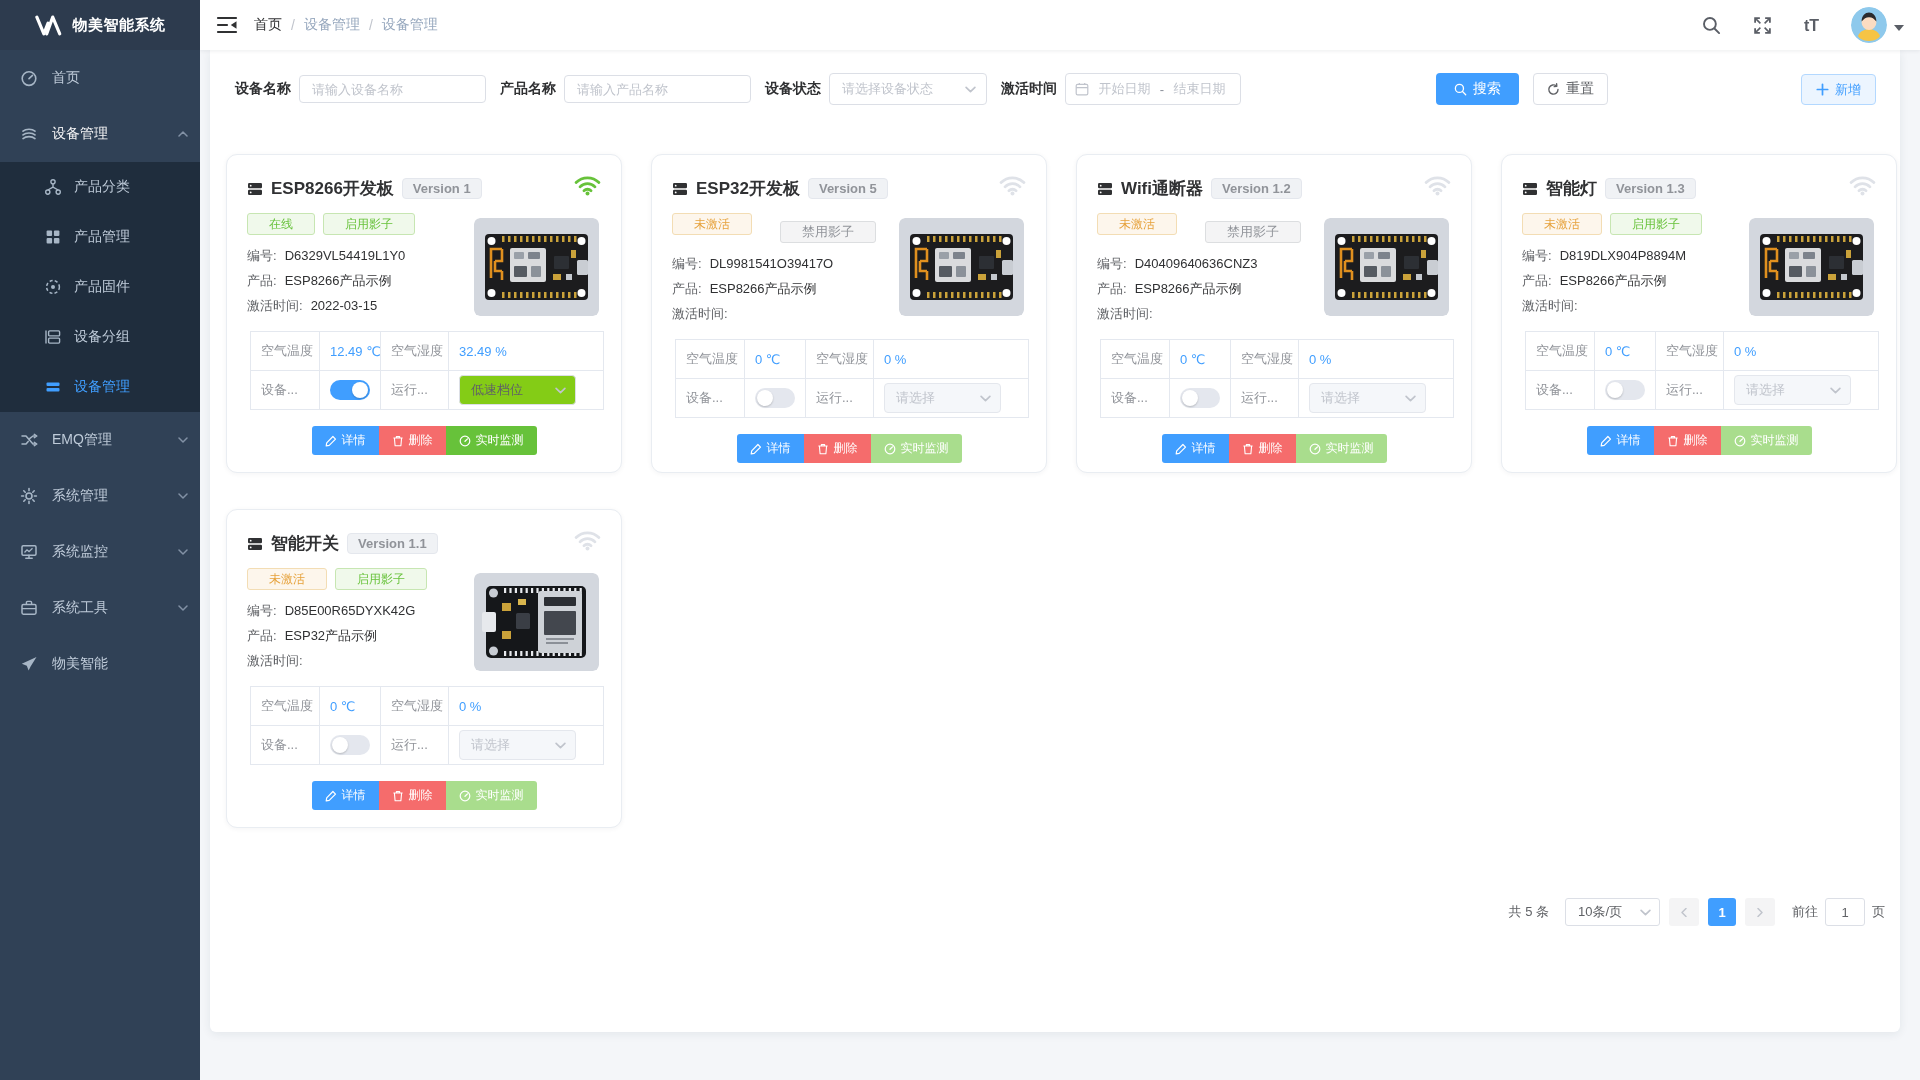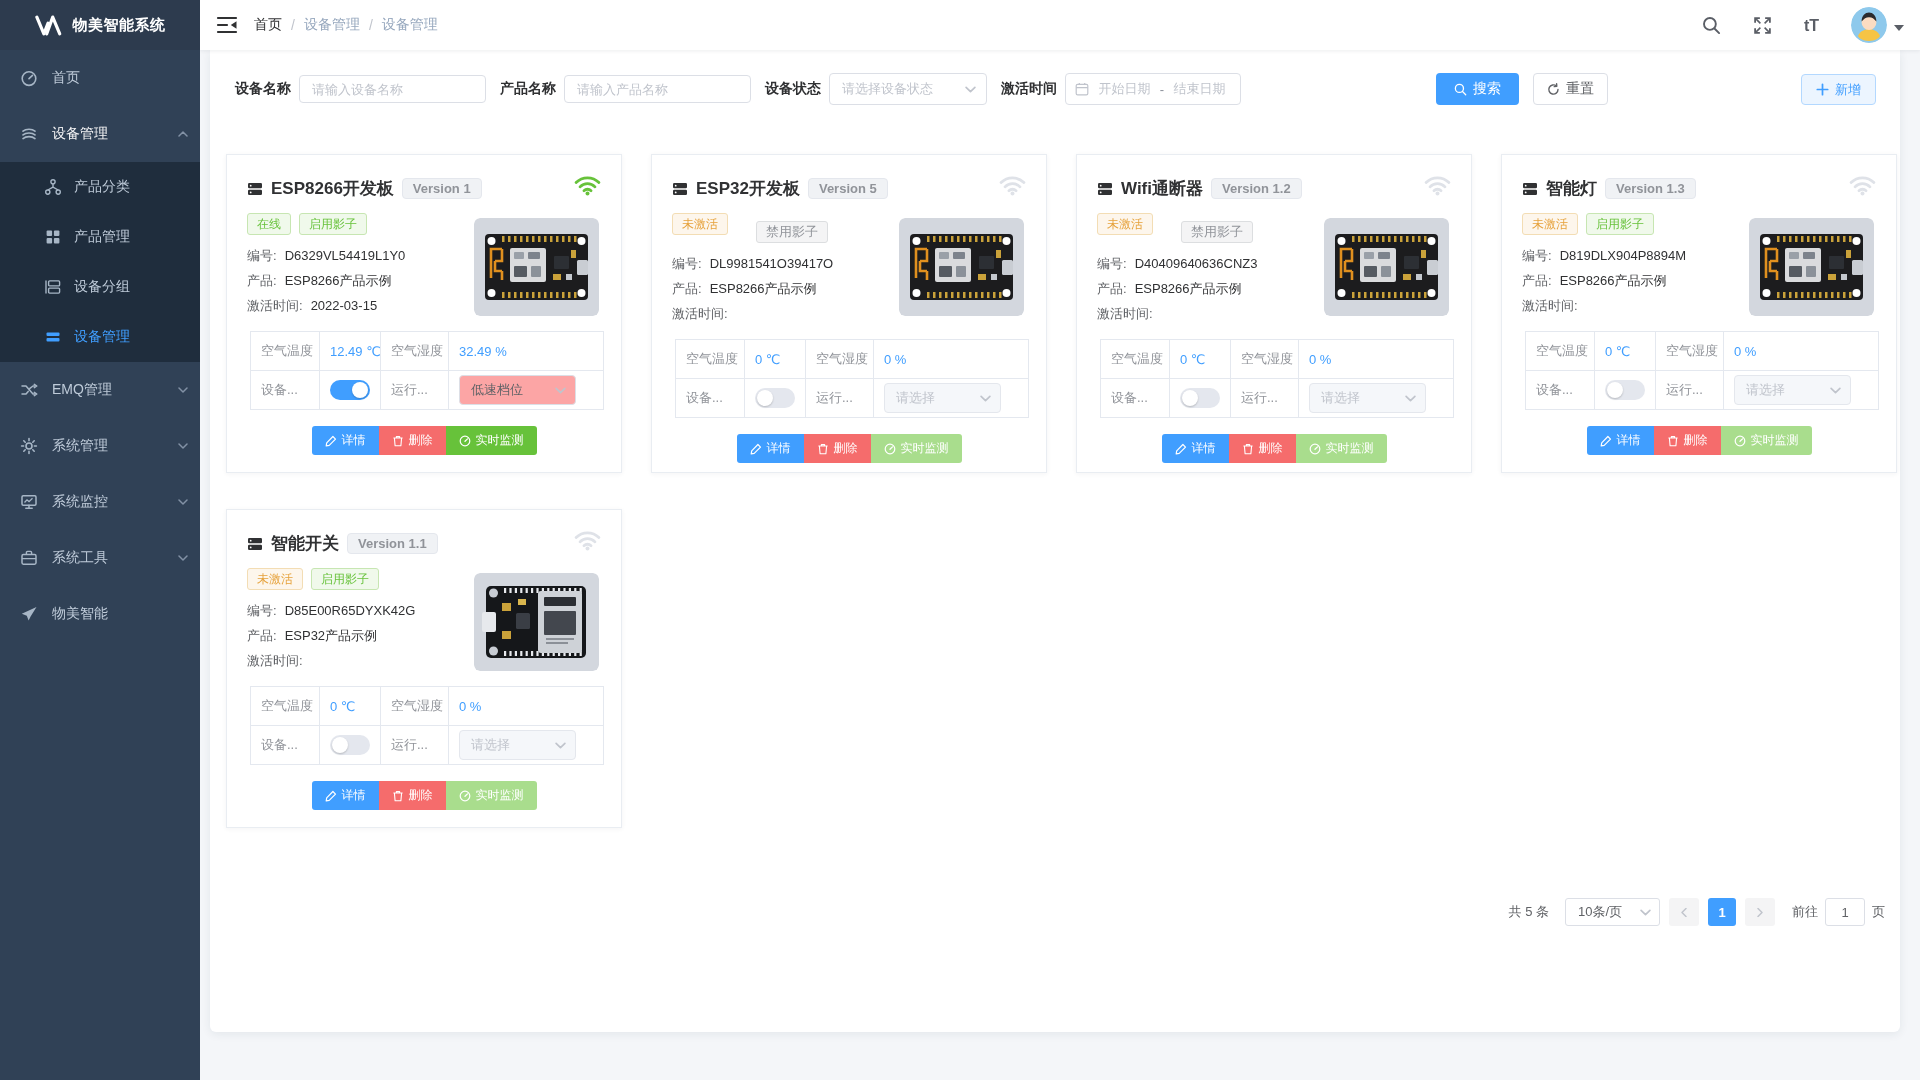--- a/index.html
+++ b/index.html
@@ -55,46 +55,46 @@
 .f-date .d-sep { color:#8a9099; }
 .btn { display:flex; align-items:center; justify-content:center; gap:6px; border:none; border-radius:4px; cursor:pointer; font-family:inherit; }
 .btn-search { margin-left:181px; height:32px; padding:0 18px; background:#409EFF; color:#fff; font-size:14px; }
 .btn-reset { margin-left:14px; height:32px; padding:0 13px; background:#fff; border:1px solid #dcdfe6; color:#606266; font-size:14px; }
 .btn-add { position:absolute; right:0; top:1px; height:31px; padding:0 14px; background:#ecf5ff; border:1px solid #b3d8ff; color:#409EFF; font-size:13px; }
 .b-ico { width:13px; height:13px; color:currentColor; }
 
 
 .cards-row { display:flex; gap:29px; margin:49px 14px 0 16px; }
 .cards-row.second { margin-top:36px; }
-.card { width:396px; height:319px; background:#fff; border:1px solid #e9edf2; border-radius:0; box-shadow:0 1px 5px rgba(31,45,61,.05); position:relative; }
+.card { width:396px; height:319px; background:#fff; border:1px solid #e9edf2; border-radius:11px; box-shadow:0 1px 5px rgba(31,45,61,.05); position:relative; }
 .c-head { display:flex; align-items:center; gap:8px; margin:22px 20px 0 20px; }
 .hdd-ico { width:16px; height:16px; color:#303133; flex:0 0 16px; }
 .c-title { font-size:17px; font-weight:700; color:#303133; white-space:nowrap; }
 .ver { background:#f0f2f5; border:1px solid #e4e7ed; color:#909399; font-weight:700; font-size:13px; padding:2px 10px; border-radius:4px; white-space:nowrap; }
 .wifi { position:absolute; top:20px; right:20px; width:27px; height:21px; color:#67C23A; }
 .card.offline .wifi { color:#dfe2e8; }
 .tags { display:flex; gap:8px; margin:13px 20px 0 20px; }
-.tag { height:22px; line-height:20px; padding:0 9px; border-radius:3px; font-size:12px; border:1px solid; white-space:nowrap; }
+.tag { height:22px; line-height:20px; padding:0 21px; border-radius:3px; font-size:12px; border:1px solid; white-space:nowrap; }
 .tag.success { color:#67c23a; background:#f0f9eb; border-color:#c7e6b2; }
 .tag.warning { color:#e6a23c; background:#fdf6ec; border-color:#f3ddb4; }
 .tag.info    { color:#909399; background:#f4f4f5; border-color:#dcdee0; }
 .info { margin:8px 160px 0 20px; font-size:13px; }
 .i-line { display:flex; gap:8px; line-height:25px; }
 .i-lbl { color:#606266; white-space:nowrap; }
 .i-val { color:#303133; white-space:nowrap; }
 .board { position:absolute; top:63px; right:22px; width:125px; height:98px; border-radius:6px; }
 .c-table { margin:13px 19px 0 23px; border-collapse:collapse; table-layout:fixed; width:354px; }
 .c-table td { border:1px solid #e4e8ef; height:39px; padding:0 10px; font-size:13px; overflow:hidden; white-space:nowrap; }
 .c-table td.lbl { color:#909399; }
 .c-table td.val { color:#409EFF; }
 .switch { display:inline-block; width:40px; height:20px; border-radius:10px; background:#e4e7ee; position:relative; vertical-align:middle; cursor:pointer; }
 .switch .knob { position:absolute; top:2px; left:2px; width:16px; height:16px; border-radius:50%; background:#fff; box-shadow:0 1px 2px rgba(0,0,0,.2); }
 .card.sw-on .switch { background:#409EFF; }
 .card.sw-on .switch .knob { left:22px; }
-.g-select { width:117px; height:30px; border:1px solid #dcdfe6; border-radius:4px; display:flex; align-items:center; justify-content:space-between; padding:0 9px 0 11px; color:#606266; background:#fca5a5; font-size:13px; cursor:pointer; }
+.g-select { width:117px; height:30px; border:1px solid #dcdfe6; border-radius:4px; display:flex; align-items:center; justify-content:space-between; padding:0 9px 0 11px; color:#606266; background:#84cc16; font-size:13px; cursor:pointer; }
 .card.gear-disabled .g-select { background:#f5f7fa; border-color:#e4e7ed; color:#c0c4cc; cursor:not-allowed; }
 .btns { display:flex; justify-content:center; margin-top:16px; }
 .c-btn { height:29px; padding:0 13px; display:flex; align-items:center; gap:5px; color:#fff; font-size:12px; border:none; cursor:pointer; font-family:inherit; }
 .c-btn .b-ico { width:12px; height:12px; }
 .c-btn.detail { background:#409EFF; border-radius:3px 0 0 3px; }
 .c-btn.del { background:#F56C6C; border-radius:0; }
 .c-btn.mon { background:#67C23A; border-radius:0 3px 3px 0; }
 .card.mon-disabled .c-btn.mon { background:#a9dd8d; cursor:not-allowed; }
 
 
@@ -298,20 +298,26 @@
         <svg class="mi-icon">
             <use href="#icon-tree"></use>
           </svg>
         <span>产品分类</span>
       </div>
       <div class="menu-item">
         <svg class="mi-icon">
             <use href="#icon-grid"></use>
           </svg>
         <span>产品管理</span>
+      </div>
+      <div class="menu-item">
+        <svg class="mi-icon">
+            <use href="#icon-fw"></use>
+          </svg>
+        <span>产品固件</span>
       </div>
       <div class="menu-item">
         <svg class="mi-icon">
             <use href="#icon-groupx"></use>
           </svg>
         <span>设备分组</span>
       </div>
       <div class="menu-item active">
         <svg class="mi-icon">
             <use href="#icon-bars"></use>

